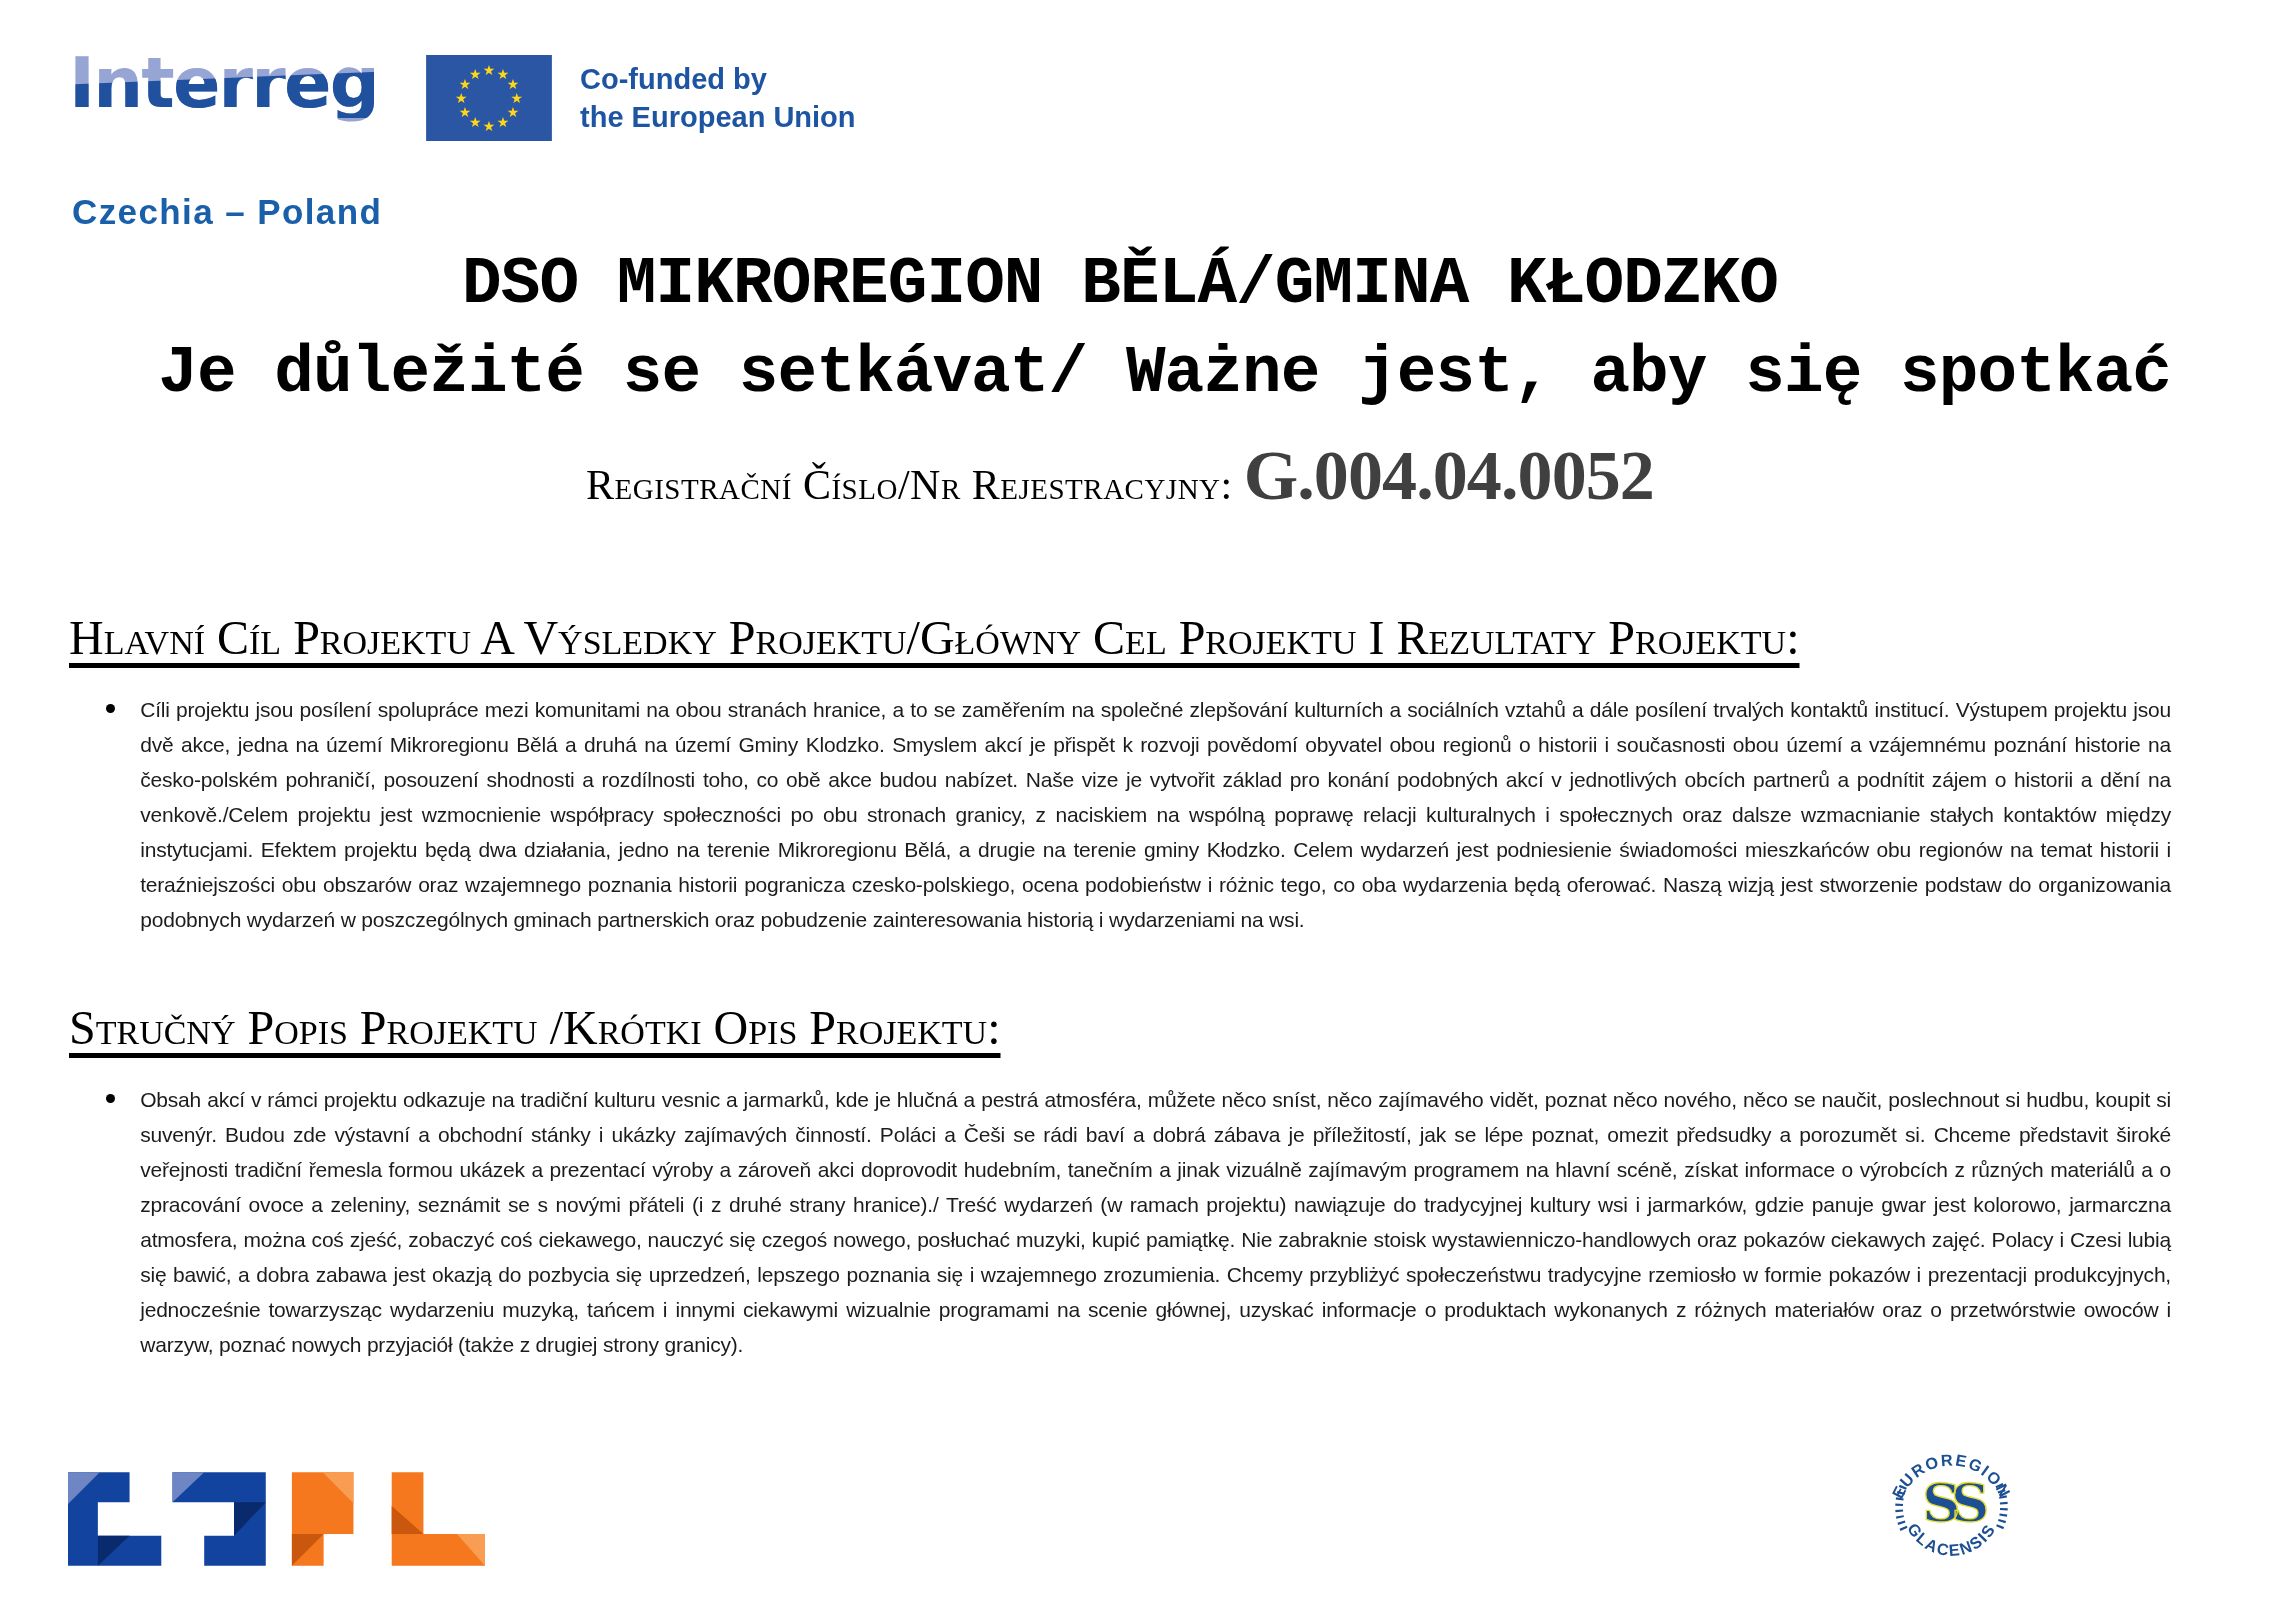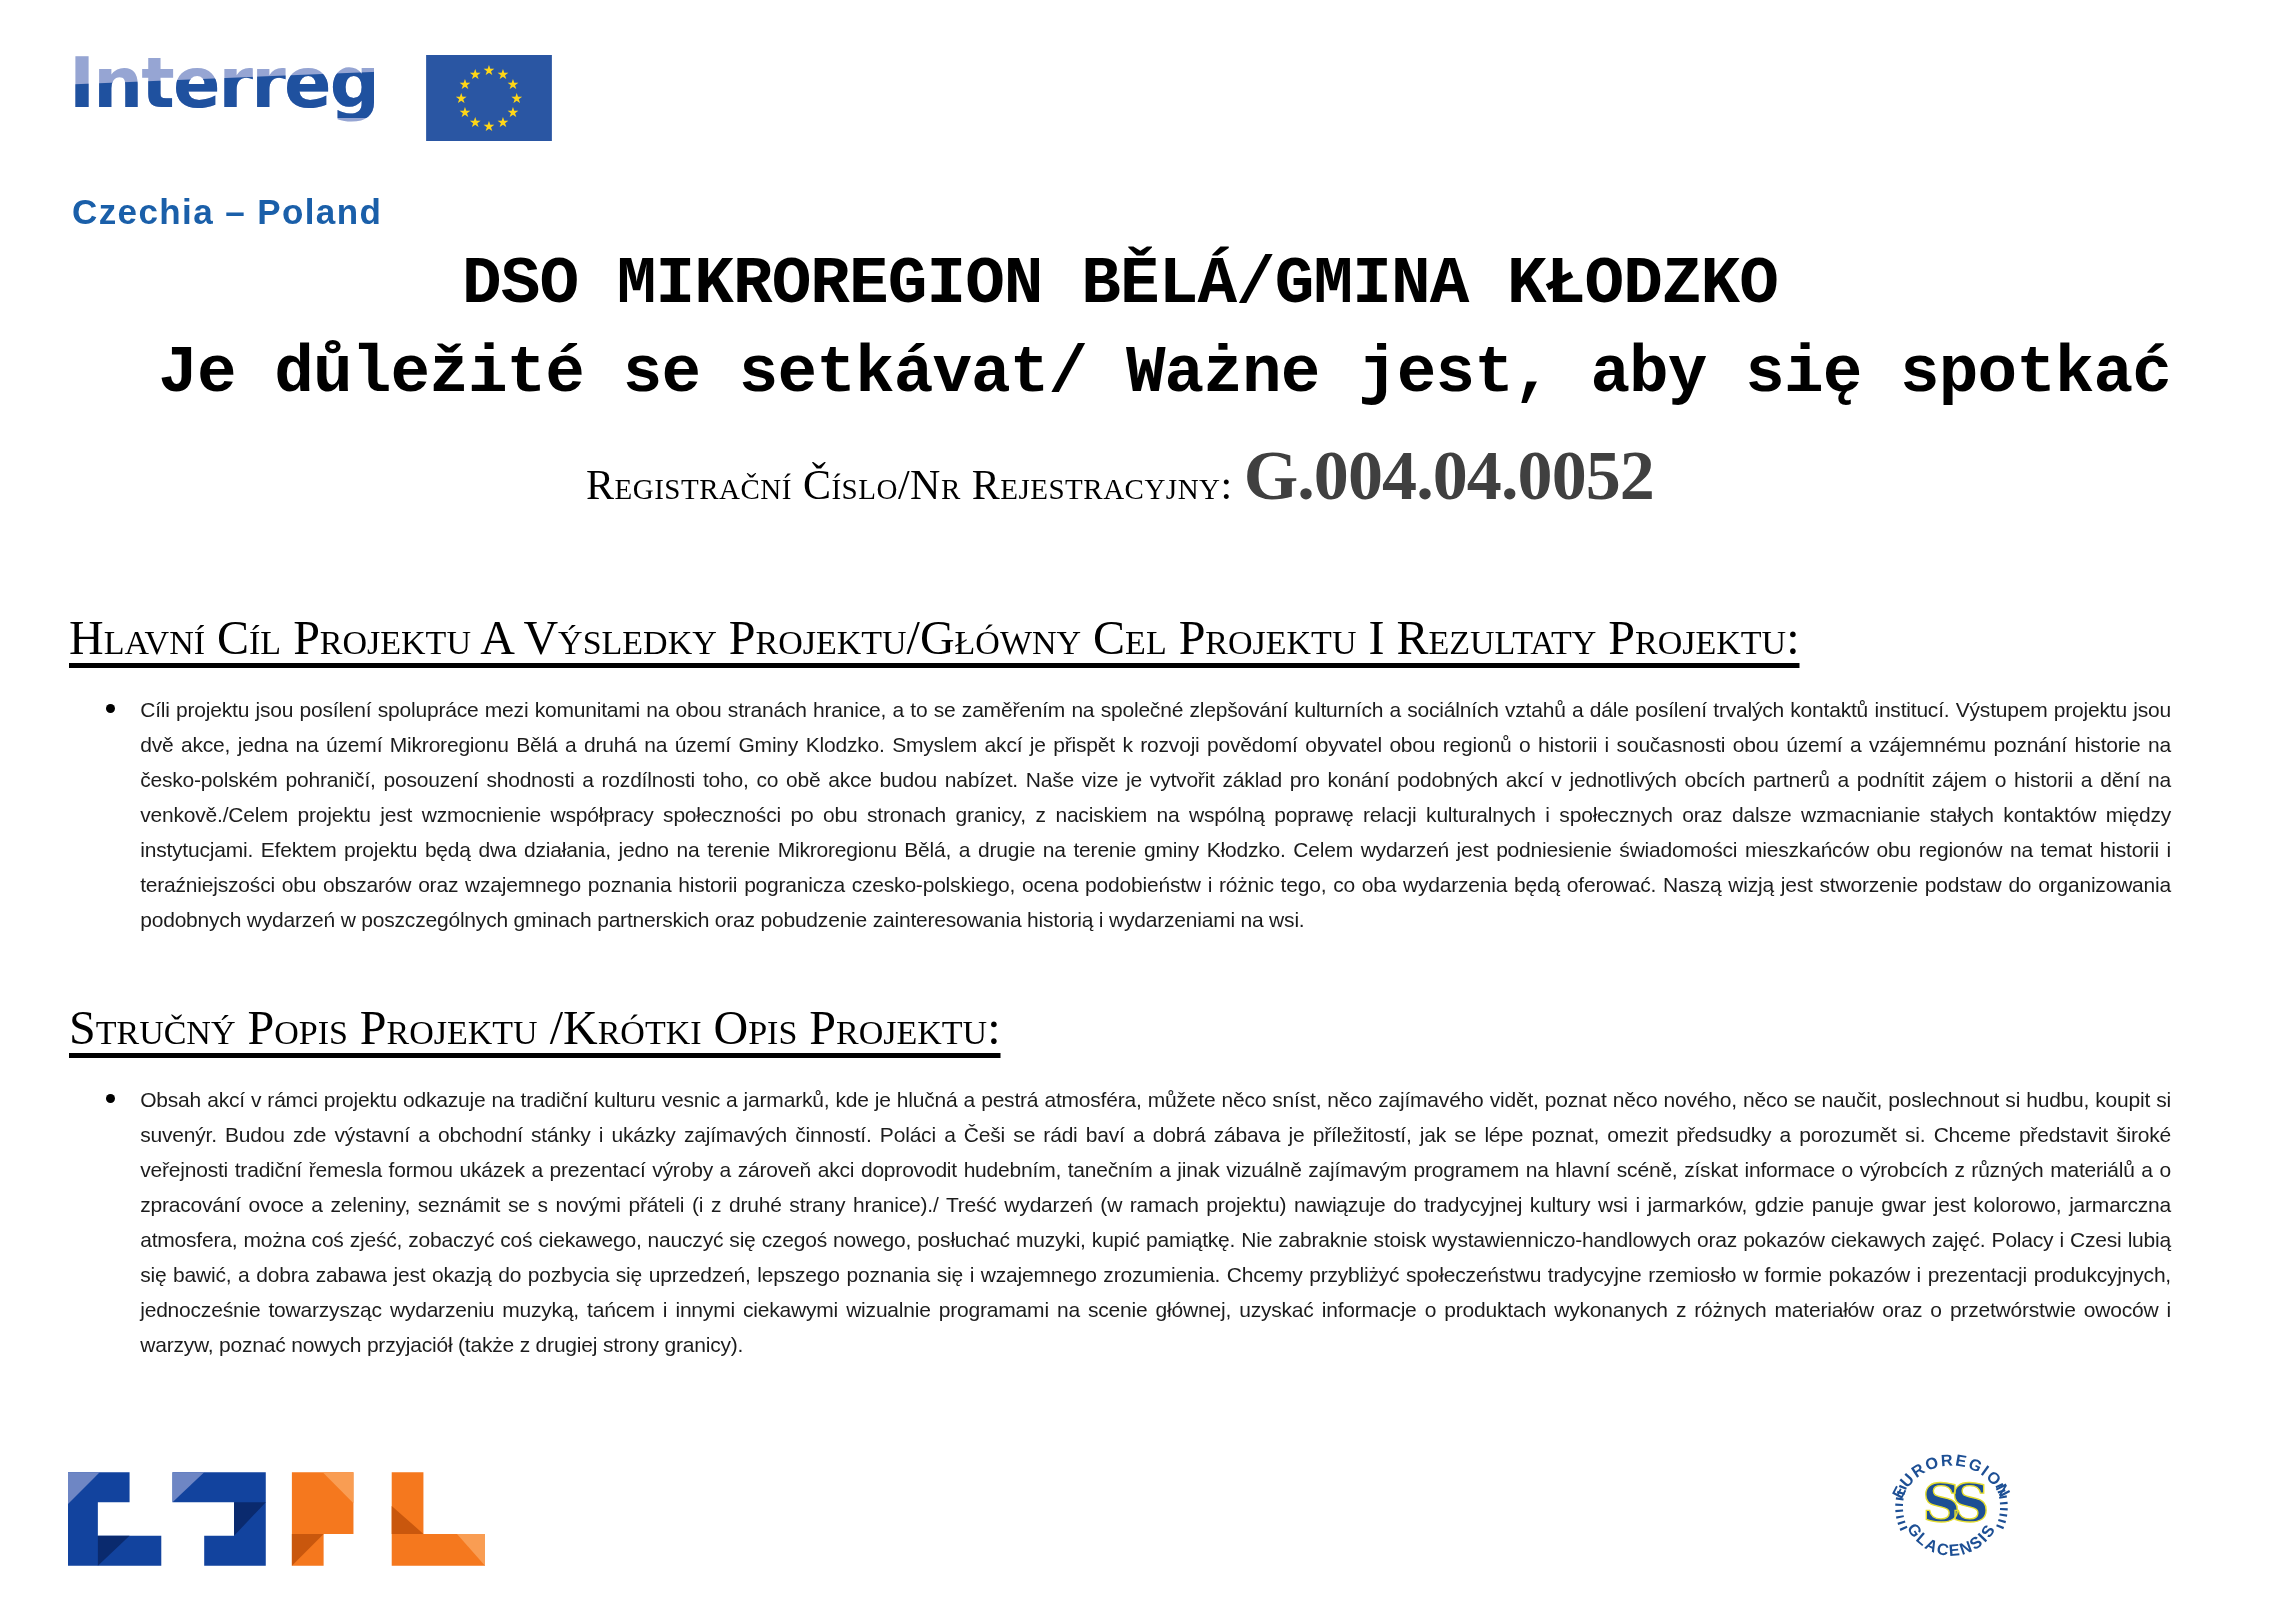--- a/index.html
+++ b/index.html
@@ -84,20 +84,24 @@
           <text x="94" y="67">★</text>
           <text x="83" y="78">★</text>
         <text x="68" y="82">★</text>
           <text x="53" y="78">★</text>
           <text x="42" y="67">★</text>
         <text x="38" y="52">★</text>
           <text x="42" y="37">★</text>
           <text x="53" y="26">★</text>
       </g>
     </svg>
+    <div class="cofunded">
+      <div>Co-funded by</div>
+      <div>the European Union</div>
+    </div>
   </div>
   <div class="programme">Czechia – Poland</div>
 
   <div class="content">
     <div class="title-line">DSO MIKROREGION BĚLÁ/GMINA KŁODZKO</div>
     <div class="title-line second">Je důležité se setkávat/ Ważne jest, aby się spotkać</div>
     <div class="reg-line">
       <span class="reg-label">Registrační Číslo/Nr Rejestracyjny: </span><span class="reg-number">G.004.04.0052</span>
     </div>
 

